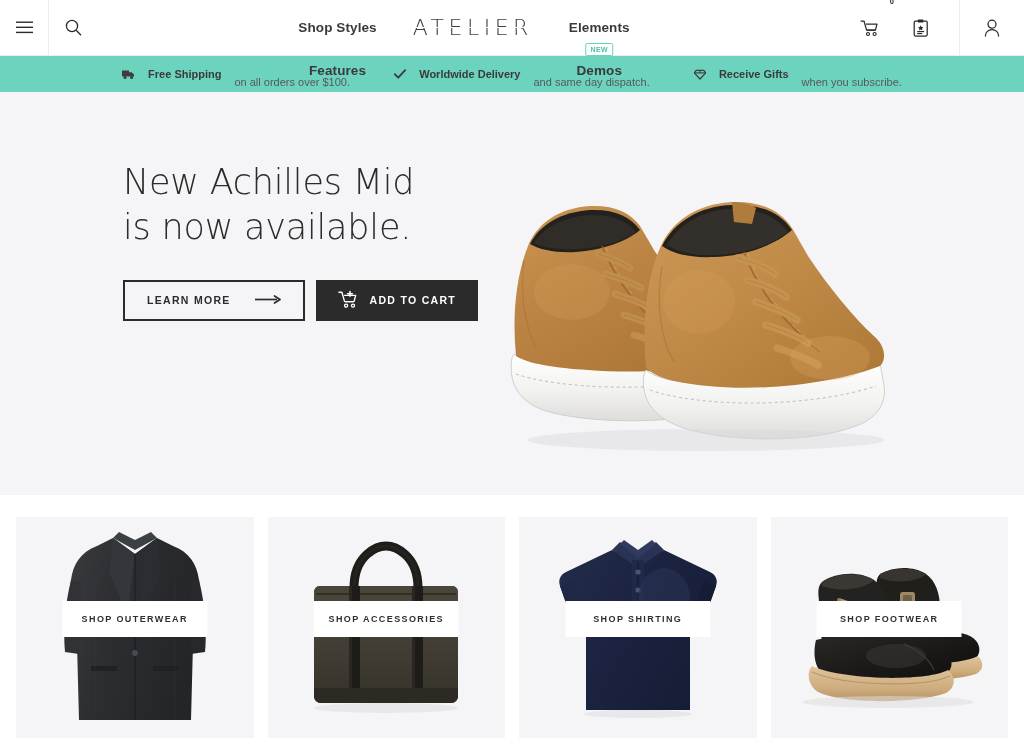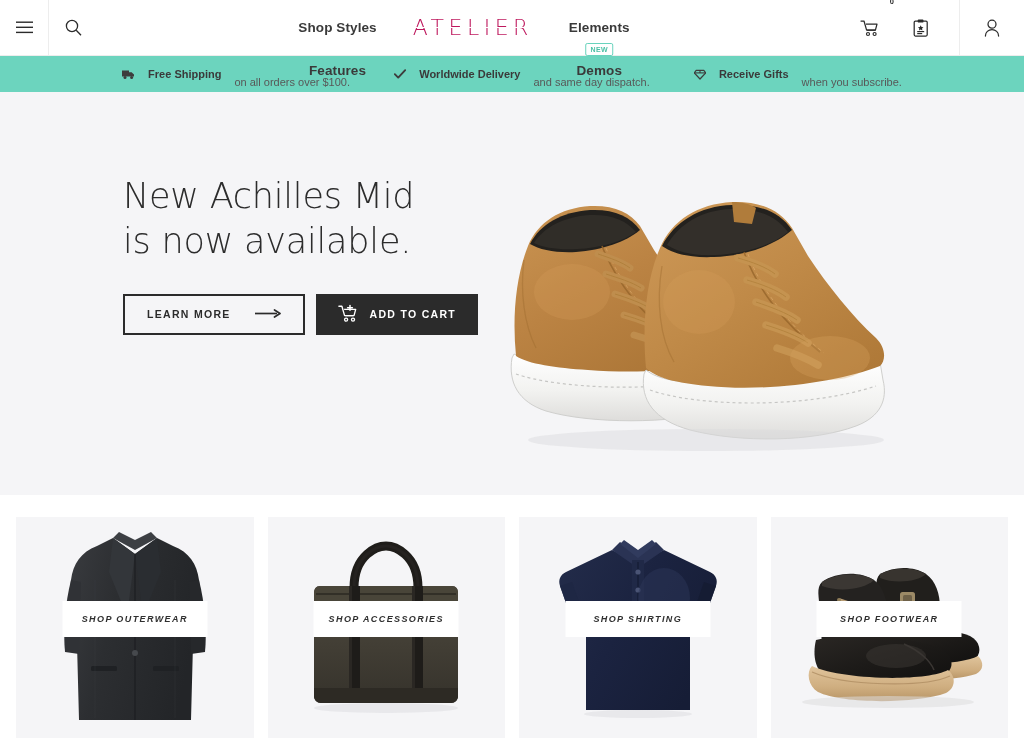--- a/index.html
+++ b/index.html
@@ -71,21 +71,21 @@
     letter-spacing: 0.1px;
     cursor: pointer;
     white-space: nowrap;
     line-height: 1;
   }
 
   .logo {
     margin: 0 36px;
     font-size: 22px;
     letter-spacing: 4.5px;
-    color: #be185d;
+    color: #404040;
     font-weight: 300;
     font-family: "DejaVu Sans", sans-serif;
     white-space: nowrap;
     cursor: pointer;
     position: relative;
     line-height: 1;
   }
   
   .logo::after {
     content: "";
@@ -178,21 +178,21 @@
   .hero {
     position: relative;
     height: 403px;
     background: #f5f5f7;
     overflow: hidden;
   }
 
   .hero-copy {
     position: absolute;
     left: 123px;
-    top: 82px;
+    top: 68px;
     width: 420px;
     z-index: 3;
   }
 
   .hero-title {
     font-size: 35px;
     line-height: 1.28;
     font-weight: 300;
     color: #2c2c2c;
     letter-spacing: -0.2px;
@@ -248,21 +248,20 @@
     z-index: 1;
   }
 
   
   .cats {
     height: 255px;
     background: #ffffff;
     padding: 22px 16px 12px 16px;
     display: flex;
     gap: 14px;
-    font-style: italic;
   }
 
   .cat-card {
     position: relative;
     flex: 1;
     background: #f5f5f7;
     overflow: hidden;
     cursor: pointer;
   }
 

